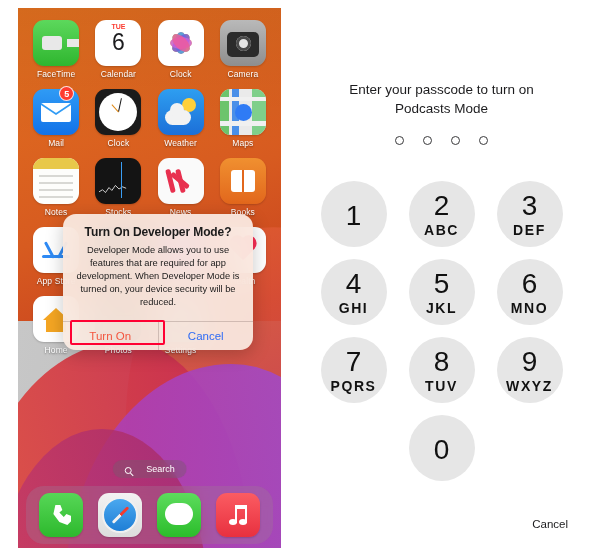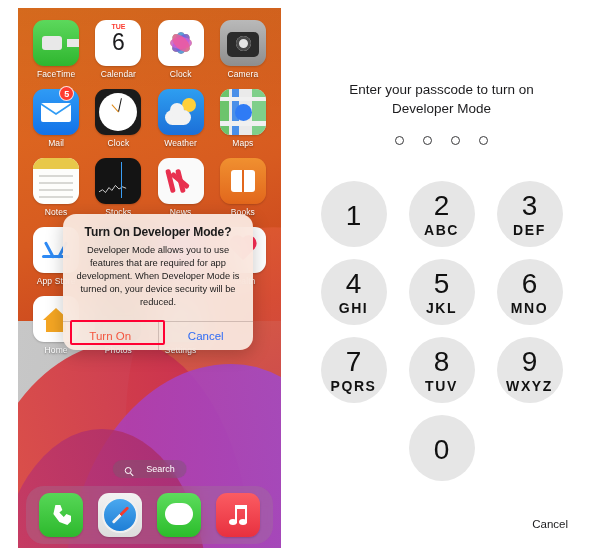--- a/index.html
+++ b/index.html
@@ -590,21 +590,21 @@
         </div>
       </div>
       <div class="highlight-box"></div>
 
     </div>
   </div>
 
   <div class="right-panel">
     <div class="pass-screen">
 
-      <div class="pass-title">Enter your passcode to turn on Developer Mode</div>
+      <div class="pass-title">Enter your passcode to turn on Podcasts Mode</div>
 
       <div class="pass-dots">
         <div class="pass-dot"></div>
         <div class="pass-dot"></div>
         <div class="pass-dot"></div>
         <div class="pass-dot"></div>
       </div>
 
       <div class="keypad">
         <div class="key">

